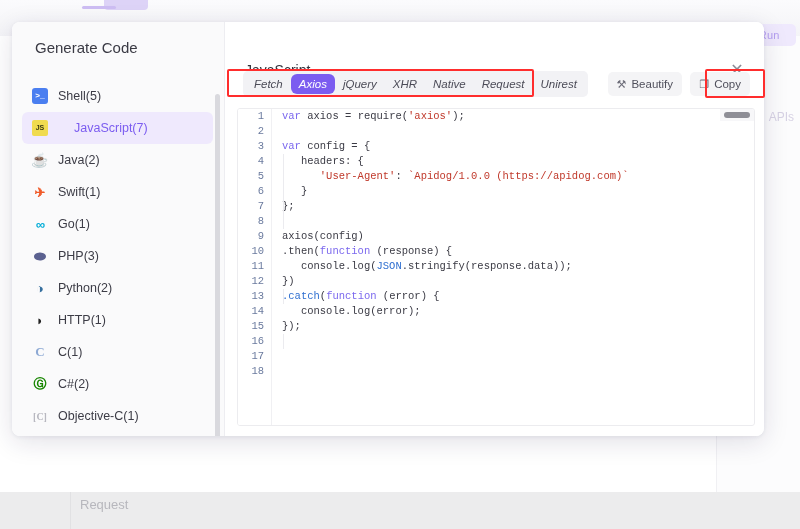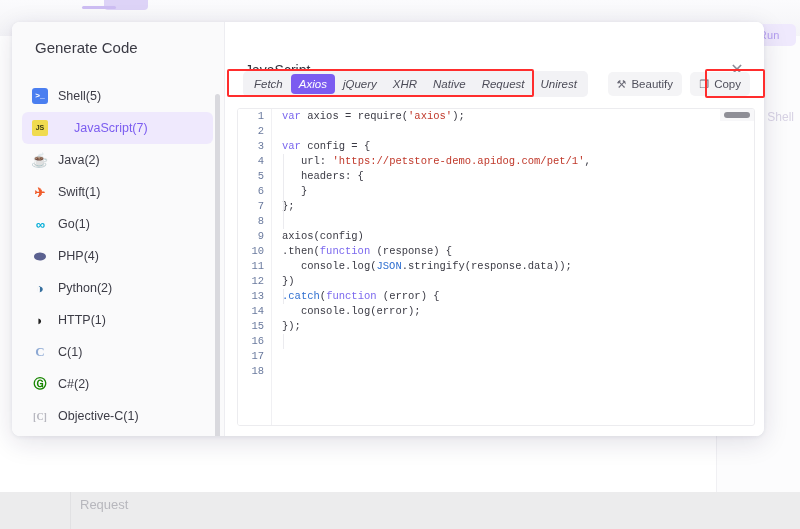--- a/index.html
+++ b/index.html
@@ -144,21 +144,21 @@
   #tabstrip {
     position: absolute; left: 0; top: 0; height: 26px;
     background: #f2f2f5; border-radius: 5px;
     display: flex; align-items: center; padding: 3px;
   }
   .tab {
     height: 20px; padding: 0 8px; border-radius: 4px;
     font-size: 11.5px; color: #4b4b57; line-height: 20px;
     cursor: pointer; white-space: nowrap; font-style: italic;
   }
-  .tab.active { background: #7b5cf0; color: #ffffff; }
+  .tab.active { background: #7b5cf0; color: #ffffff; border-radius: 6px; }
 
   .tool-btn {
     position: absolute; top: 1px; height: 24px;
     background: #f4f4f6; border-radius: 5px;
     display: flex; align-items: center; gap: 5px;
     padding: 0 9px; font-size: 11.5px; color: #50505c;
     cursor: pointer; white-space: nowrap;
   }
   #btn-beautify { right: 68px; }
   #btn-copy { right: 0px; }
@@ -218,21 +218,21 @@
 <body>
 
 <div id="bg-layer">
   <div class="bg-topbar"></div>
   <div class="bg-chip"></div>
   <div class="bg-line"></div>
   <div class="bg-panel-right"></div>
   <div class="bg-run">
     <span class="play">▶</span><span>Run</span>
   </div>
-  <div class="bg-apis">Shell</div>
+  <div class="bg-apis">APIs</div>
   <div class="bg-request-bar">
     <div class="sep"></div>
   </div>
   <div class="bg-request-label">Request</div>
 </div>
 
 <div id="modal">
 
   <div id="sidebar">
     <div id="sidebar-title">Generate Code</div>
@@ -252,21 +252,21 @@
         <div class="lang-item">
           <span class="lang-ico ic-swift">✈</span>
           <span class="lang-label">Swift(1)</span>
         </div>
         <div class="lang-item">
           <span class="lang-ico ic-go">∞</span>
           <span class="lang-label">Go(1)</span>
         </div>
         <div class="lang-item">
           <span class="lang-ico ic-php">⬬</span>
-          <span class="lang-label">PHP(4)</span>
+          <span class="lang-label">PHP(3)</span>
         </div>
         <div class="lang-item">
           <span class="lang-ico ic-python">◑</span>
           <span class="lang-label">Python(2)</span>
         </div>
         <div class="lang-item">
           <span class="lang-ico ic-http">◗</span>
           <span class="lang-label">HTTP(1)</span>
         </div>
         <div class="lang-item">
@@ -337,22 +337,22 @@
           <div class="lineno">14</div>
           <div class="lineno">15</div>
           <div class="lineno">16</div>
           <div class="lineno">17</div>
           <div class="lineno">18</div>
         </div>
       <div id="code-lines">
           <div class="cline"><span class="tk-kw">var </span><span>axios = </span><span class="spell">require</span><span>(</span><span class="tk-str">'axios'</span><span>);</span></div>
           <div class="cline">&nbsp;</div>
           <div class="cline"><span class="tk-kw">var </span><span>config = {</span></div>
-          <div class="cline"><span>   url: </span><span class="tk-str spell">'https://petstore-demo.apidog.com/pet/1'</span><span>,</span></div>
           <div class="cline"><span>   headers: {</span></div>
+          <div class="cline"><span>      </span><span class="tk-str">'User-Agent'</span><span>: </span><span class="tk-str">`Apidog/1.0.0 (</span><span class="tk-str spell">https://apidog.com</span><span class="tk-str">)`</span></div>
           <div class="cline"><span>   }</span></div>
           <div class="cline"><span>};</span></div>
           <div class="cline">&nbsp;</div>
           <div class="cline"><span>axios(config)</span></div>
           <div class="cline"><span>.then(</span><span class="tk-kw">function</span><span> (response) {</span></div>
           <div class="cline"><span>   console.log(</span><span class="tk-cls">JSON</span><span>.stringify(response.data));</span></div>
           <div class="cline"><span>})</span></div>
           <div class="cline"><span class="tk-fn">.catch</span><span>(</span><span class="tk-kw">function</span><span> (error) {</span></div>
           <div class="cline"><span>   console.log(error);</span></div>
           <div class="cline"><span>});</span></div>

